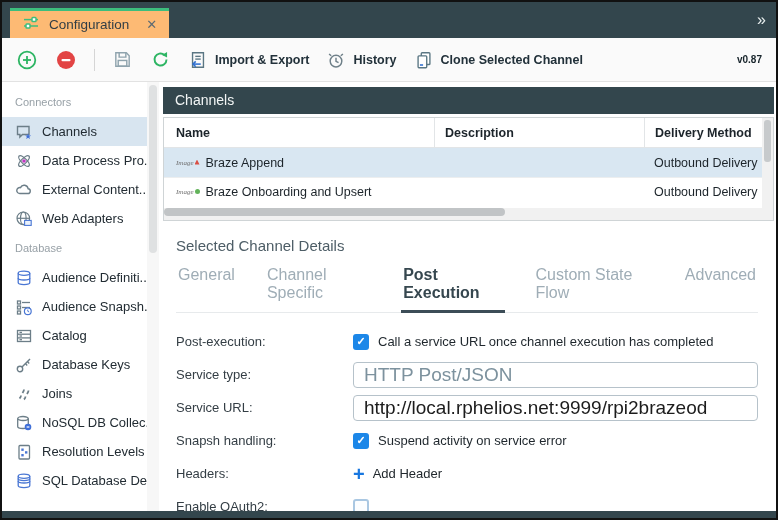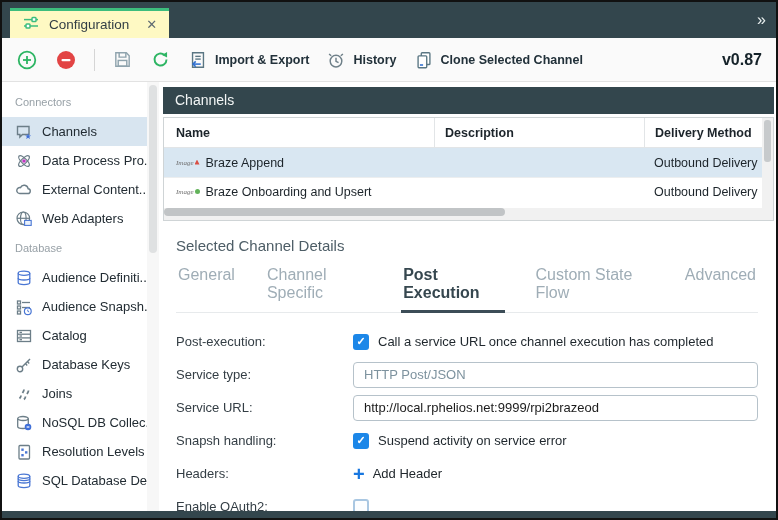--- a/index.html
+++ b/index.html
@@ -5,33 +5,33 @@
   * { box-sizing: border-box; margin: 0; padding: 0; }
   body { font-family: "Liberation Sans", sans-serif; background: #e9e9e9; }
   .window {
     position: relative; width: 778px; height: 520px;
     border: 2px solid #111; background: #fff;
     display: flex; flex-direction: column; overflow: hidden;
   }
   
   .topbar { height: 36px; background: #33464d; display: flex; align-items: flex-end; flex: none; }
   .tab {
-    margin-left: 8px; height: 30px; min-width: 150px; background: #fef9c3;
+    margin-left: 8px; height: 30px; min-width: 150px; background: #fdba74;
     border-top: 3px solid #3dbd7d; display: flex; align-items: center;
     padding: 0 12px; gap: 9px; cursor: default;
   }
   .tab-title { font-size: 13.5px; color: #323e45; }
   .tab-close { font-size: 13px; color: #5f6b72; margin-left: 8px; }
   .more { margin-left: auto; align-self: center; margin-right: 12px; color: #e8eeee; font-size: 16px; letter-spacing: -2px; }
   
   .toolbar { height: 44px; background: #fafafa; border-bottom: 1px solid #e2e2e2;
     display: flex; align-items: center; padding: 0 14px; gap: 17px; flex: none; }
   .tbtn { display: flex; align-items: center; gap: 7px; font-size: 12.5px; font-weight: 600; color: #22313a; cursor: default; }
   .tdivider { width: 1px; height: 22px; background: #d5d5d5; }
-  .version { margin-left: auto; font-size: 16px; font-weight: 700; color: #16232a; }
+  .version { margin-left: auto; font-size: 10px; font-weight: 700; color: #16232a; }
   
   .content { flex: 1; display: flex; min-height: 0; }
   .sidebar { width: 145px; padding-top: 5px; overflow: hidden; flex: none; }
   .side-label { height: 30px; line-height: 30px; padding-left: 13px; color: #98a1a7; font-size: 11px; }
   .side-item { height: 29px; display: flex; align-items: center; gap: 9px; padding-left: 13px;
     font-size: 13px; color: #222c33; white-space: nowrap; cursor: default; }
   .side-item.selected { background: #d8e5f0; }
   .side-item svg { flex: none; }
   .vscroll-col { width: 12px; background: #f7f7f7; flex: none; }
   .vscroll-col .thumb { width: 8px; height: 168px; margin: 3px auto 0; background: #dfe1e2; border-radius: 4px; }
@@ -67,21 +67,21 @@
   .dtab.active { color: #36474f; font-weight: 700; border-bottom: 3px solid #3c4d57; margin-bottom: -1px; }
   .form { margin-top: 12px; }
   .frow { height: 33px; display: flex; align-items: center; }
   .flabel { width: 177px; font-size: 13px; color: #343e45; flex: none; }
   .cb { width: 16px; height: 16px; border-radius: 3px; flex: none;
     display: flex; align-items: center; justify-content: center; }
   .cb.checked { background: #1c87e8; color: #fff; font-size: 11px; font-weight: 700; }
   .cb.unchecked { border: 2px solid #a9c7e2; background: #fbfdff; }
   .cb-label { margin-left: 9px; font-size: 13px; color: #1f272d; }
   .finput { width: 406px; height: 26px; border: 1px solid #b6c2ca; border-radius: 4px;
-    padding: 0 10px; font-size: 13px; font-family: "Liberation Sans", sans-serif; background: #fff; outline: none; }
+    padding: 0 10px; font-size: 19px; font-family: "Liberation Sans", sans-serif; background: #fff; outline: none; }
   .finput.muted { color: #7d929e; }
   .finput.dark { color: #1c1c1c; }
   .add-header { display: flex; align-items: center; gap: 8px; cursor: default; }
   .add-plus { color: #1877e0; font-size: 20px; font-weight: 700; line-height: 16px; }
   .add-label { font-size: 13px; color: #21282d; }
   
   .bottombar { height: 7px; background: #33464d; flex: none; }
 </style>
 </head>
 <body>

